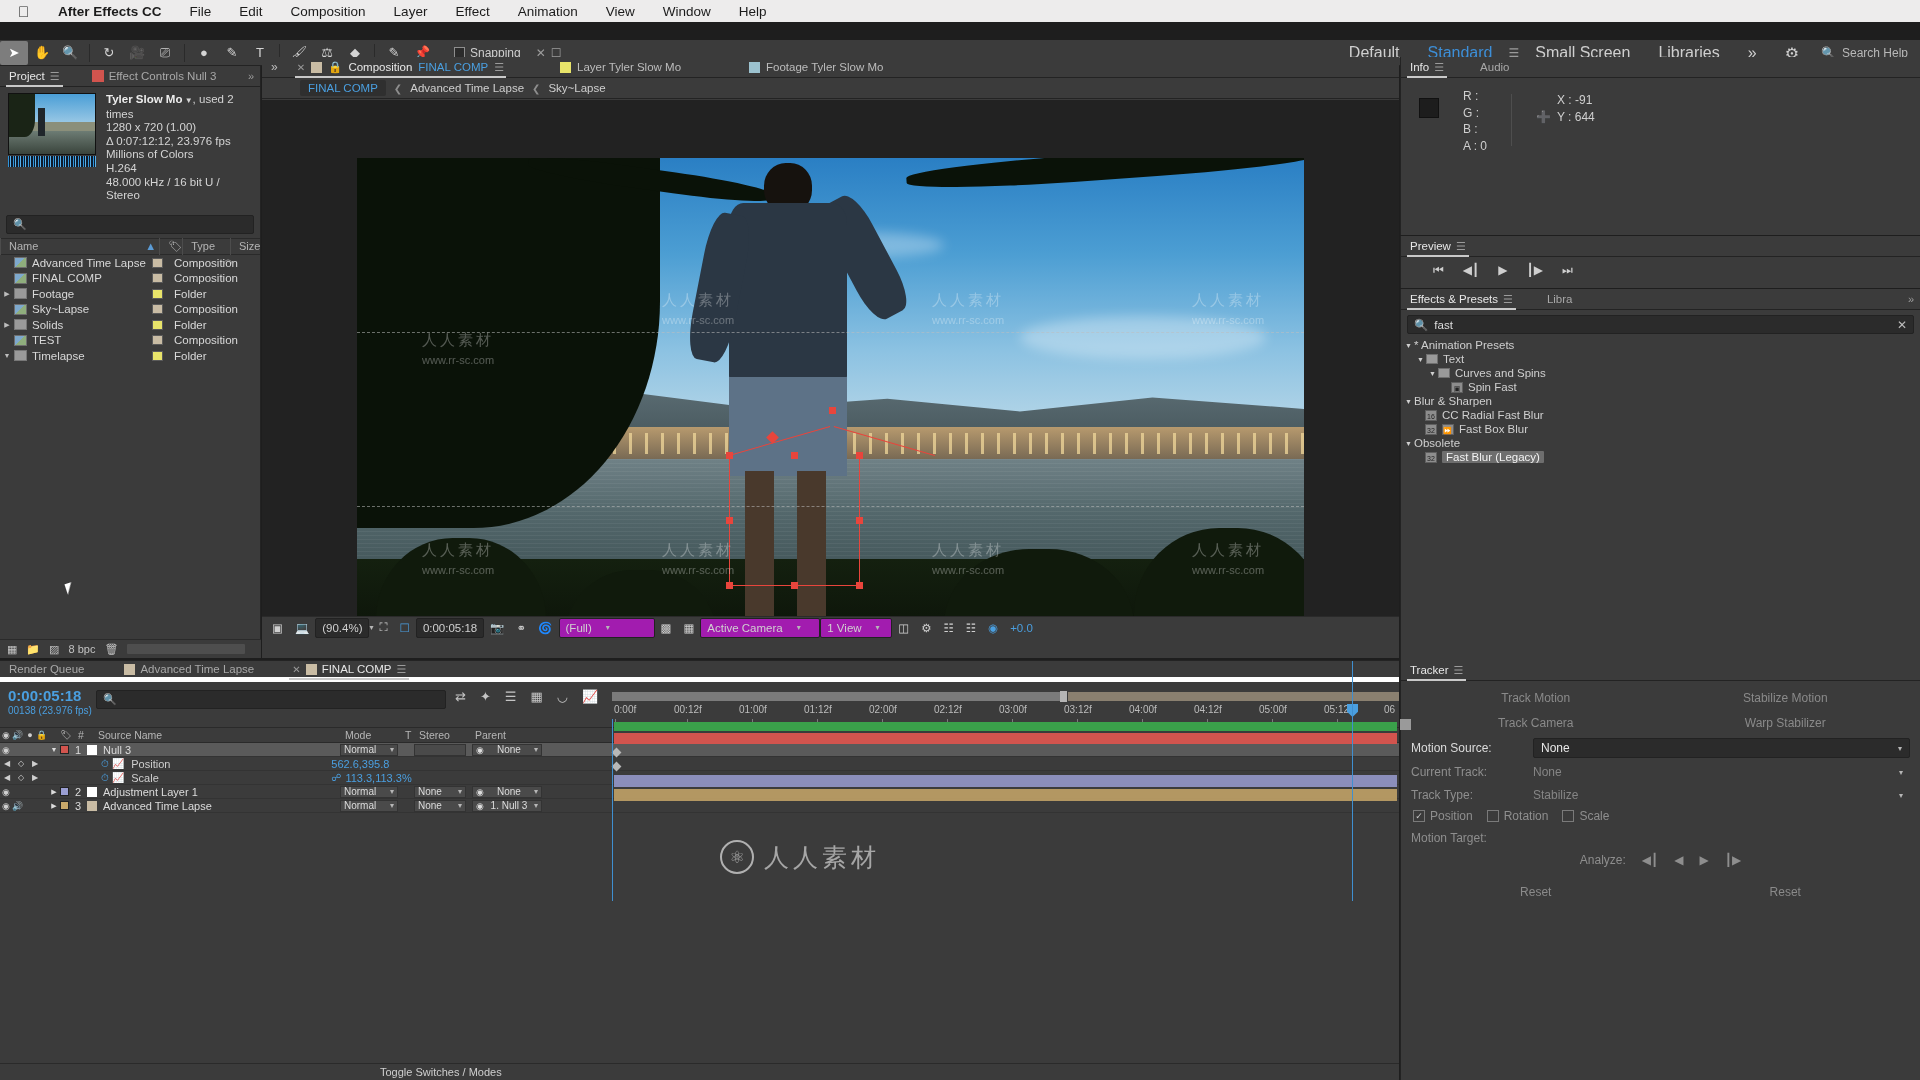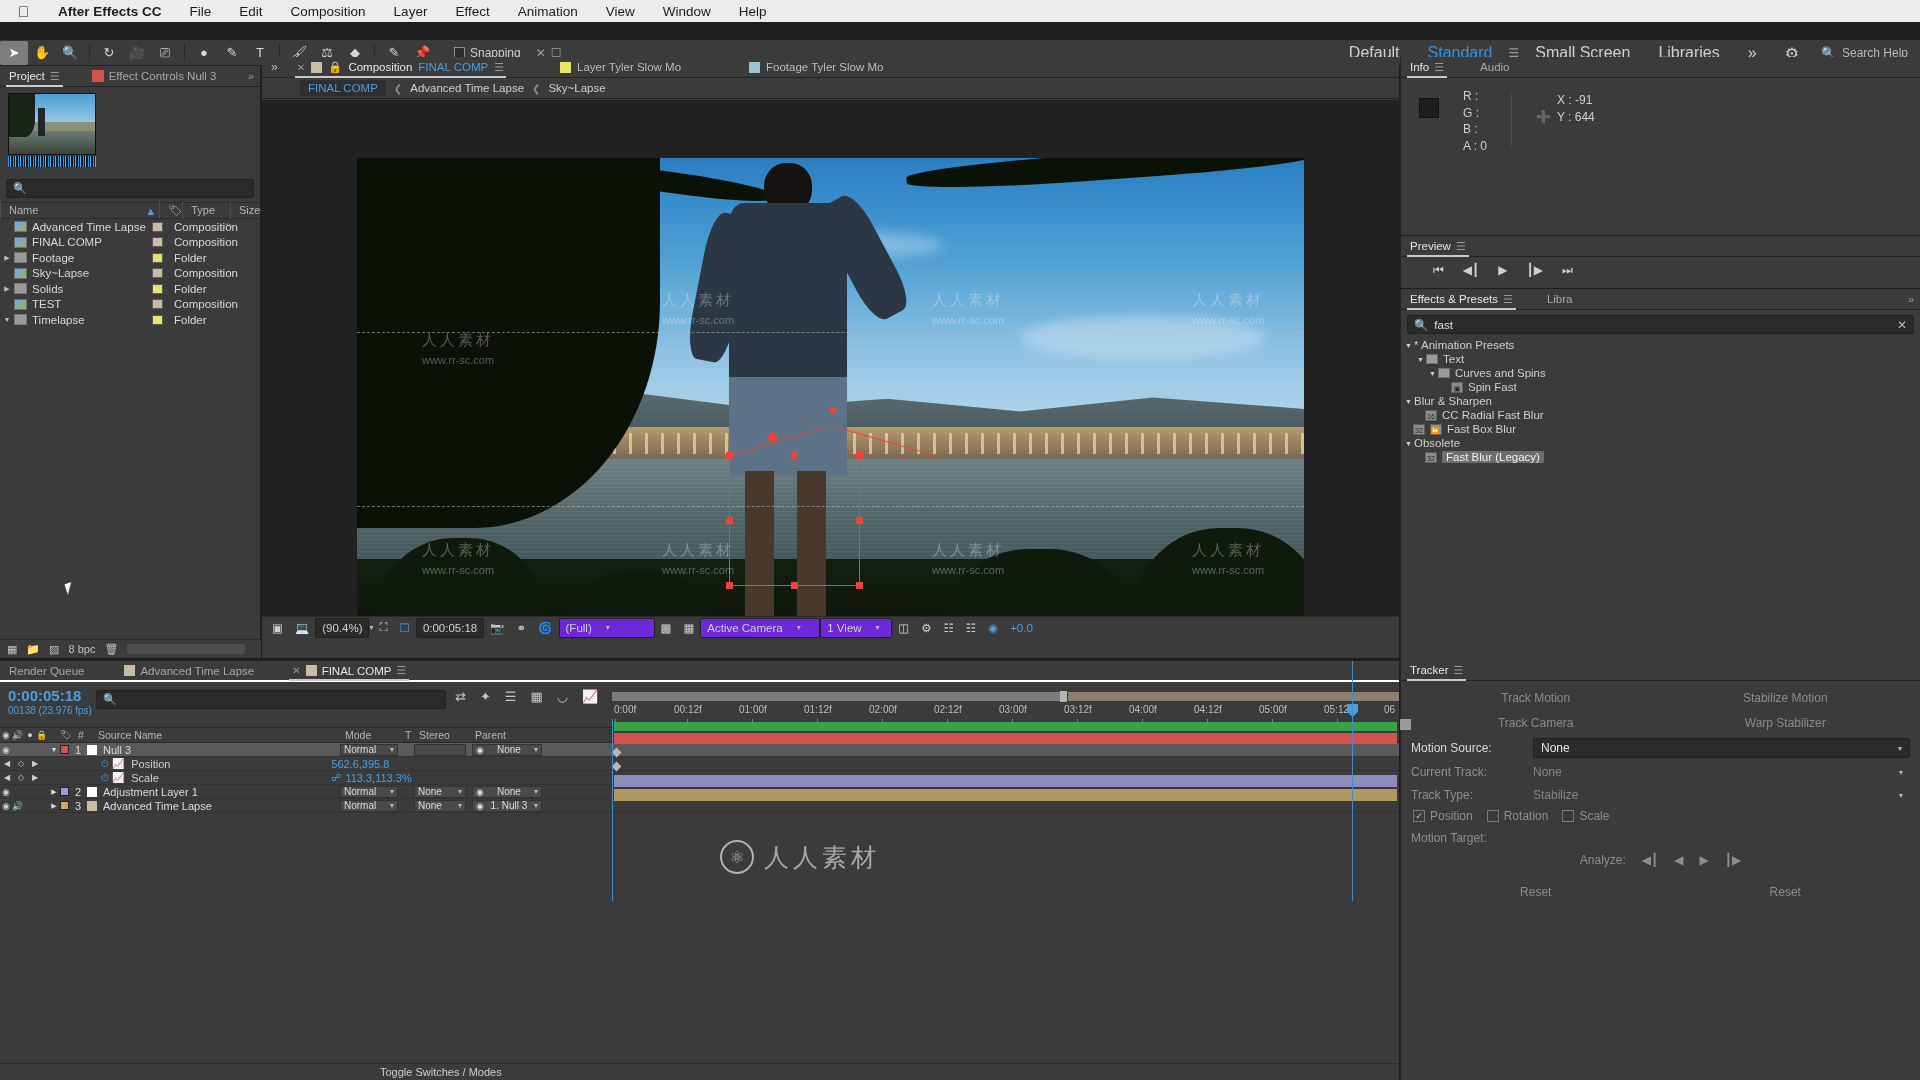--- a/index.html
+++ b/index.html
@@ -149,21 +149,21 @@
 
   .wm { position:absolute; color:rgba(255,255,255,.30); font-size:15px; text-align:center;
     line-height:20px; pointer-events:none; letter-spacing:3px;}
   .wm small{display:block;font-size:11px;letter-spacing:0;}
 
   .viewer-toolbar { position:absolute; left:0; bottom:0; width:1137px; height:22px;
      background:#3b3b3b; border-top:1px solid #2a2a2a; display:flex; align-items:center;
      gap:0; font-size:11.5px; color:#d0d0d0; padding-left:4px; }
   .vtb { display:flex; align-items:center; gap:4px; padding:0 6px; height:20px; }
   .vfield { background:#2b2b2b; border:1px solid #222; border-radius:2px; padding:1px 6px; }
-  .vsel { display:flex; align-items:center; gap:14px; background:#6d28d9; border:1px solid #222;
+  .vsel { display:flex; align-items:center; gap:14px; background:#a21caf; border:1px solid #222;
      border-radius:2px; padding:1px 6px; }
   .caret { font-size:8px; color:#b6b6b6; }
 
   
   #infoPanel { left:1400px; top:57px; width:520px; height:178px; border-left:1px solid #232323;}
   .info-body { padding:10px 0 0 18px; display:flex; gap:24px; font-size:12px; color:#cfcfcf;}
   .info-swatch{width:20px;height:20px;background:#1d1d1d;border:1px solid #111;margin-top:10px;}
   .rgba { line-height:16.5px; }
   .vline{width:1px;height:52px;background:#4e4e4e;margin-top:6px;}
   .xy { line-height:16.5px; margin-top:4px;}
@@ -197,21 +197,21 @@
   .tk-dd.flat { background:none; border:none; padding-left:0;}
   .tk-chks { display:flex; gap:14px; align-items:center; margin:4px 0 8px 2px; }
   .tk-chks label{display:flex;align-items:center;gap:5px;}
   .cbx{width:12px;height:12px;border:1px solid #7a7a7a;background:#3b3b3b;display:inline-block;
      font-size:9px;text-align:center;line-height:11px;color:#c9c9c9;}
   .tk-foot { display:flex; justify-content:space-around; margin-top:18px; color:#8a8a8a;}
 
   
   #timelinePanel { left:0; top:660px; width:1399px; height:420px; background:#3b3b3b;
      border-top:1px solid #232323; }
-  .tl-tabs { height:21px; display:flex; align-items:center; border-bottom:2px solid #ffffff; }
+  .tl-tabs { height:21px; display:flex; align-items:center; border-bottom:5px solid #ffffff; }
   .tl-head { height:46px; position:relative; border-bottom:1px solid #2a2a2a;}
   .tcode { position:absolute; left:8px; top:5px; color:#4a9fe0; font-size:15px; font-weight:bold;}
   .tcode2 { position:absolute; left:8px; top:23px; color:#4a9fe0; font-size:10px;}
   .tl-search { position:absolute; left:96px; top:8px; width:350px; height:19px; background:#2b2b2b;
      border:1px solid #222; border-radius:2px; display:flex; align-items:center; padding:0 6px; gap:5px;}
   .tl-icons { position:absolute; left:455px; top:7px; display:flex; gap:14px; color:#c4c4c4; font-size:13px;}
   .ruler { position:absolute; left:612px; top:0; width:787px; height:46px; }
   .ruler .workarea { position:absolute; left:0; top:10px; height:9px; background:#7b7b7b; }
   .ruler .wa-end { position:absolute; top:9px; width:7px; height:11px; background:#b5b5b5; }
   .ticks { position:absolute; left:0; top:22px; width:787px; height:24px; border-bottom:1px solid #2a2a2a;}
@@ -333,20 +333,28 @@
           <div class="sky"></div>
             <div class="land"></div>
             <div class="water"></div>
           <div class="treeL"></div>
             <div class="person"></div>
         </div>
         <div class="wave">
             <div class="bars"></div>
           </div>
       </div>
+      <div class="proj-meta">
+        <div><span class="nm">Tyler Slow Mo</span><span style="font-size:8px;"> ▼</span><span>, used 2 times</span></div>
+        <div>1280 x 720 (1.00)</div>
+        <div>Δ 0:07:12:12, 23.976 fps</div>
+        <div>Millions of Colors</div>
+        <div>H.264</div>
+        <div>48.000 kHz / 16 bit U / Stereo</div>
+      </div>
     </div>
 
     <div class="proj-search">
       <span class="q">🔍</span>
       <span></span>
     </div>
 
     <div class="col-head">
       <div class="c" style="width:150px;">Name</div>
       <div style="width:18px;text-align:center;color:#5b9bd5;">▲</div>
@@ -632,21 +640,21 @@
         <span>Spin Fast</span>
       </div>
       <div class="fxrow" style="padding-left:2px;">
         <span class="tri">▼</span>
         <span>Blur &amp; Sharpen</span>
       </div>
       <div class="fxrow" style="padding-left:24px;">
         <span class="fxic">16</span>
         <span>CC Radial Fast Blur</span>
       </div>
-      <div class="fxrow" style="padding-left:12px;">
+      <div class="fxrow" style="padding-left:24px;">
         <span class="fxic">32</span>
         <span class="fxic">⏩</span>
         <span>Fast Box Blur</span>
       </div>
       <div class="fxrow" style="padding-left:2px;">
         <span class="tri">▼</span>
         <span>Obsolete</span>
       </div>
       <div class="fxrow" style="padding-left:24px;">
         <span class="fxic">32</span>

